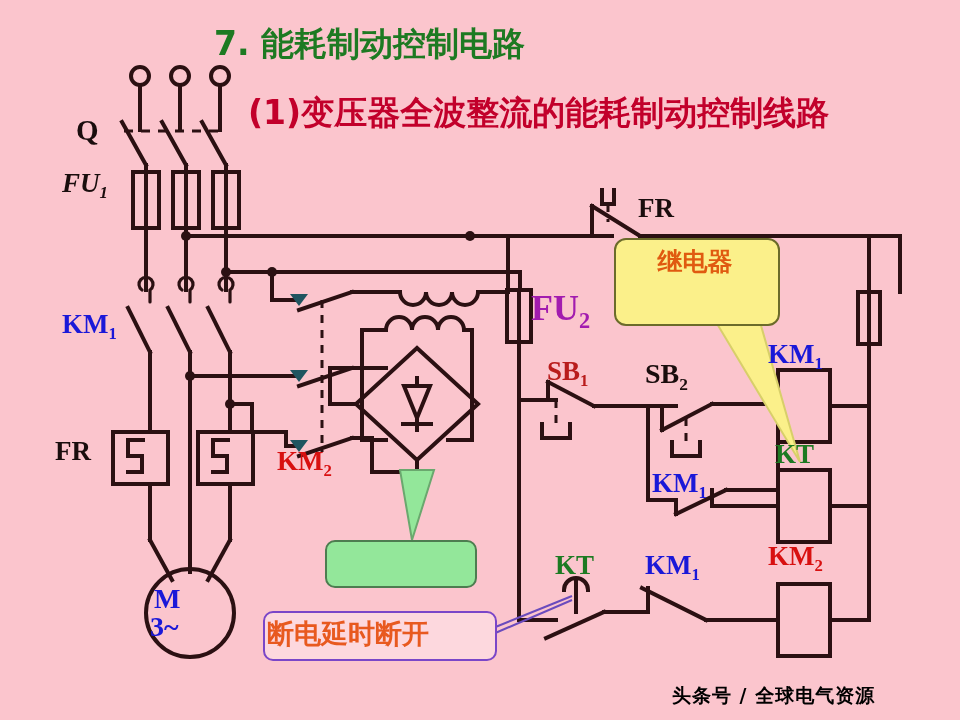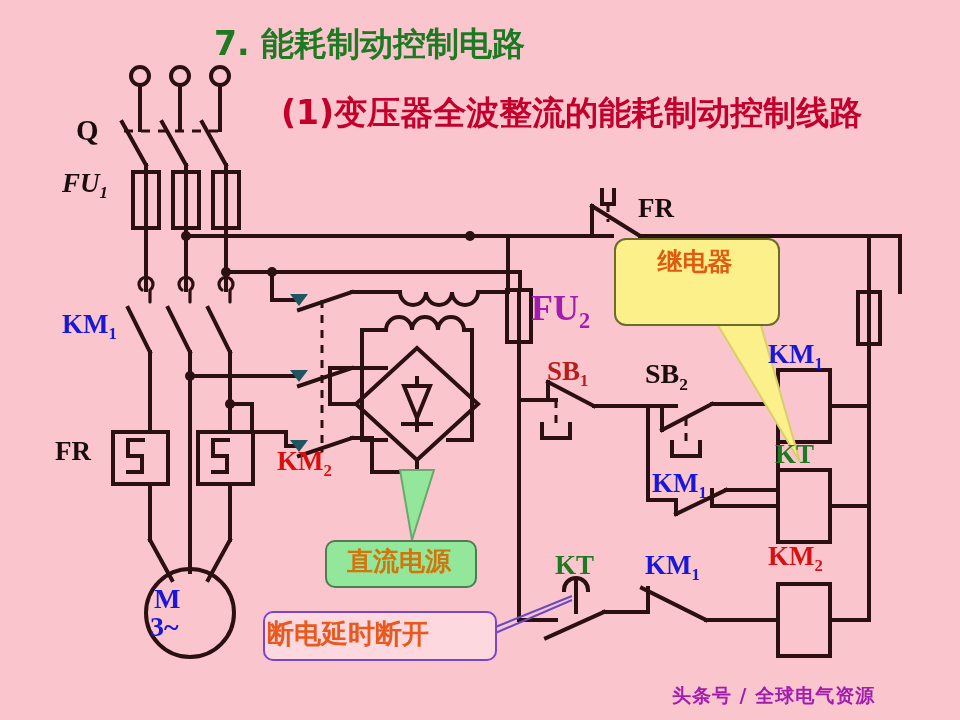--- a/index.html
+++ b/index.html
@@ -12,21 +12,21 @@
   }
   #stage{position:absolute;inset:0;width:960px;height:720px;}
   svg.layer{position:absolute;left:0;top:0;width:960px;height:720px;}
   .lbl{position:absolute;white-space:nowrap;line-height:1;}
   .ser{font-family:"Liberation Serif", serif;font-weight:bold;}
   .han{font-family:"DejaVu Sans", sans-serif;font-weight:bold;}
   .sub{font-size:0.62em;vertical-align:sub;}
 
   
   #title-main{left:214px;top:27px;font-size:33px;color:#1d7a22;}
-  #title-sub{left:248px;top:96px;font-size:33px;color:#c2002b;margin-left:33px;}
+  #title-sub{left:248px;top:96px;font-size:33px;color:#c2002b;}
 
   
   #lab-q{left:76px;top:116px;font-size:29px;color:#1a0d0d;}
   #lab-fu1{left:62px;top:170px;font-size:27px;color:#1a0d0d;font-style:italic;}
   #lab-km1-main{left:62px;top:311px;font-size:27px;color:#1a18d8;}
   #lab-fr-left{left:55px;top:438px;font-size:27px;color:#1a0d0d;}
   #lab-km2-main{left:277px;top:448px;font-size:27px;color:#d81010;}
   #lab-fu2{left:531px;top:290px;font-size:36px;color:#a21caf;}
   #lab-fr-ctrl{left:638px;top:195px;font-size:27px;color:#1a0d0d;}
   #lab-sb1{left:547px;top:358px;font-size:27px;color:#b91c1c;}
@@ -54,21 +54,21 @@
   }
   #callout-dc-text{left:329px;top:547px;font-size:26px;color:#d0760c;
     width:140px;text-align:center;}
   #callout-open-box{
     position:absolute;left:263px;top:611px;width:230px;height:46px;
     background:#fdd8de;border:2px solid #7a46c8;border-radius:10px;
   }
   #callout-open-text{left:267px;top:619px;font-size:27px;color:#e8591f;
     width:222px;text-align:left;}
 
-  #watermark{left:672px;top:686px;font-size:19px;color:#a21caf;
+  #watermark{left:672px;top:686px;font-size:19px;color:#000000;
     letter-spacing:1px;text-align:right;}
 </style>
 </head>
 <body>
 
 <div id="stage">
 
   <svg class="layer" viewBox="0 0 960 720">
     <defs>
       <style>
@@ -353,20 +353,19 @@
 
   <div class="lbl ser" id="lab-motor-m">M</div>
   <div class="lbl ser" id="lab-motor-p">3~</div>
 
   <div id="callout-relay-box"></div>
   <div class="callout-text han" id="callout-relay-text">
     <div>继电器</div>
   </div>
 
   <div id="callout-dc-box"></div>
-  <div class="callout-text han" id="callout-dc-text">直流电源</div>
 
   <div id="callout-open-box"></div>
   <div class="callout-text han" id="callout-open-text">断电延时断开</div>
 
   <div class="lbl han" id="watermark">头条号 / 全球电气资源</div>
 
 </div>
 
 </body></html>

